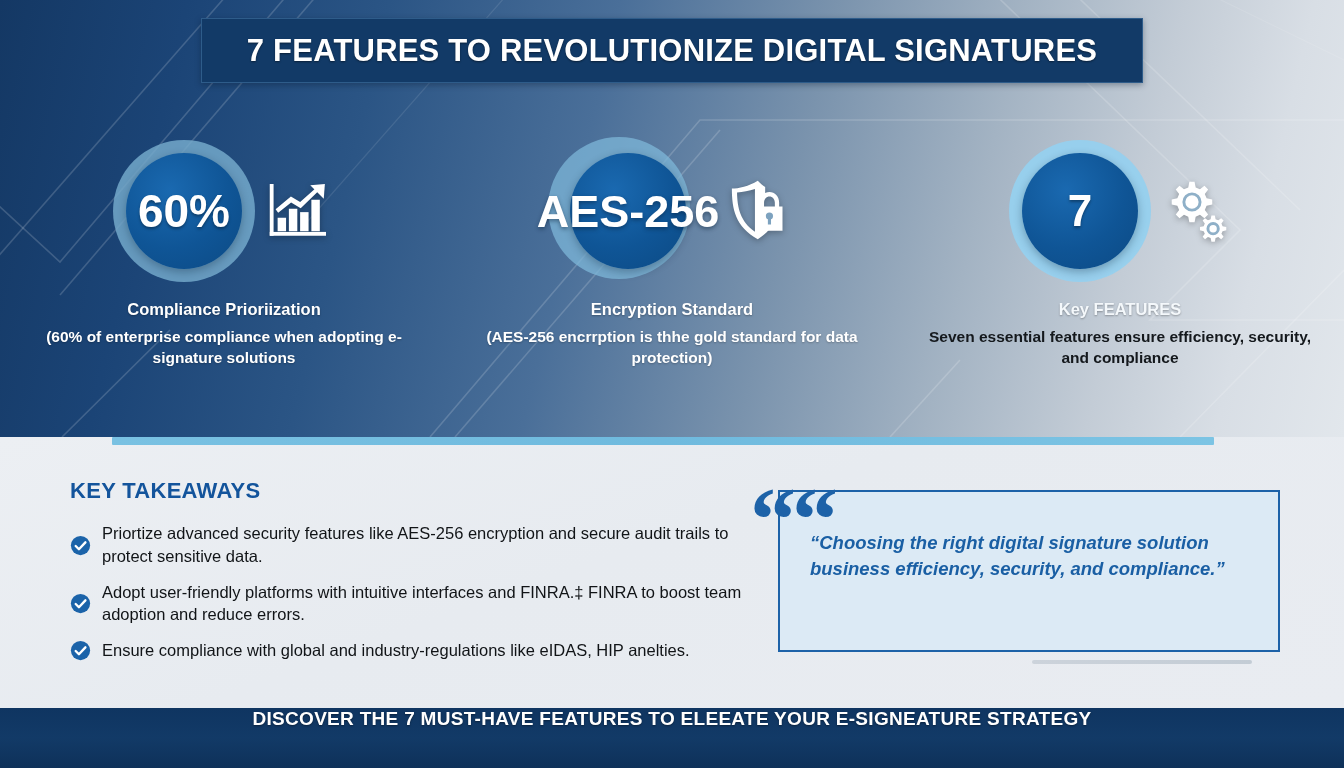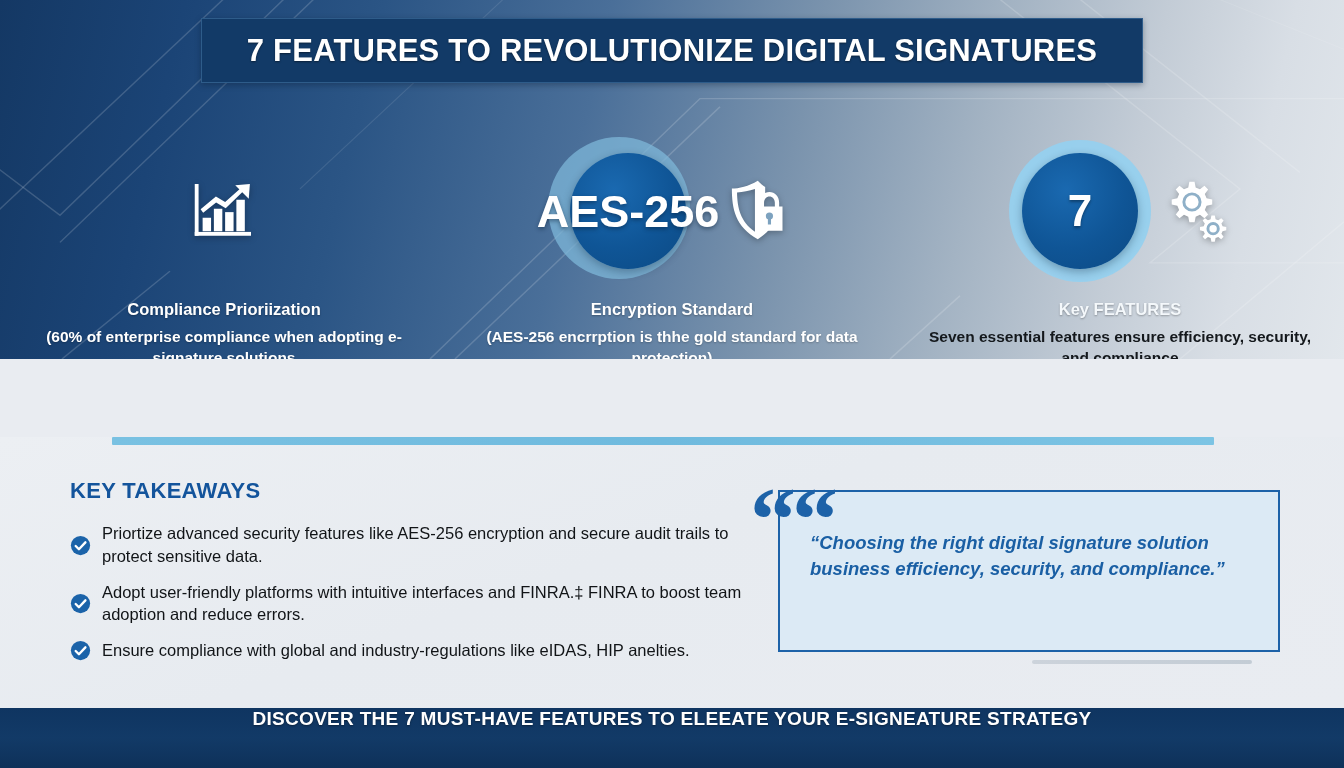--- a/index.html
+++ b/index.html
@@ -6,21 +6,21 @@
   html, body {
     width: 1344px; height: 768px;
     font-family: "Liberation Sans", sans-serif;
     overflow: hidden;
     background: #e9ecf1;
   }
   #page { position: relative; width: 1344px; height: 768px; }
 
   
   .hero {
-    position: absolute; left: 0; top: 0; width: 1344px; height: 359px;
+    position: absolute; left: 0; top: 0; width: 1344px; height: 437px;
     background: linear-gradient(103deg,
         #143864 0%,
         #1b4476 13%,
         #2b5585 27%,
         #4a6f99 43%,
         #7a93ad 58%,
         #a3b3c3 71%,
         #c3ccd6 82%,
         #d8dee5 91%,
         #e2e7ec 100%);
@@ -202,20 +202,26 @@
     </div>
 
     <div class="title-bar">
       <h1>7 FEATURES TO REVOLUTIONIZE DIGITAL SIGNATURES</h1>
     </div>
 
     <div class="stats">
 
       <div class="stat light">
         <div class="stat-top">
+          <div class="circle-wrap">
+            <div class="ring r1"></div>
+            <div class="disc">
+              <span class="big-num">60%</span>
+            </div>
+          </div>
           <div class="stat-icon">
             <svg viewBox="0 0 64 64">
               <g fill="#ffffff">
                 <rect x="6" y="8" width="3.4" height="46"></rect>
                 <rect x="6" y="50.6" width="50" height="3.4"></rect>
                 <rect x="13" y="38" width="7.5" height="12"></rect>
                 <rect x="23" y="30" width="7.5" height="20"></rect>
                 <rect x="33" y="33" width="7.5" height="17"></rect>
                 <rect x="43" y="22" width="7.5" height="28"></rect>
                 <path d="M13.5 33.5 L25 24.5 L33.5 29.5 L50 13.5 L47.5 11 L33 24 L24.8 19.2 L11.2 30.4 Z"></path>

